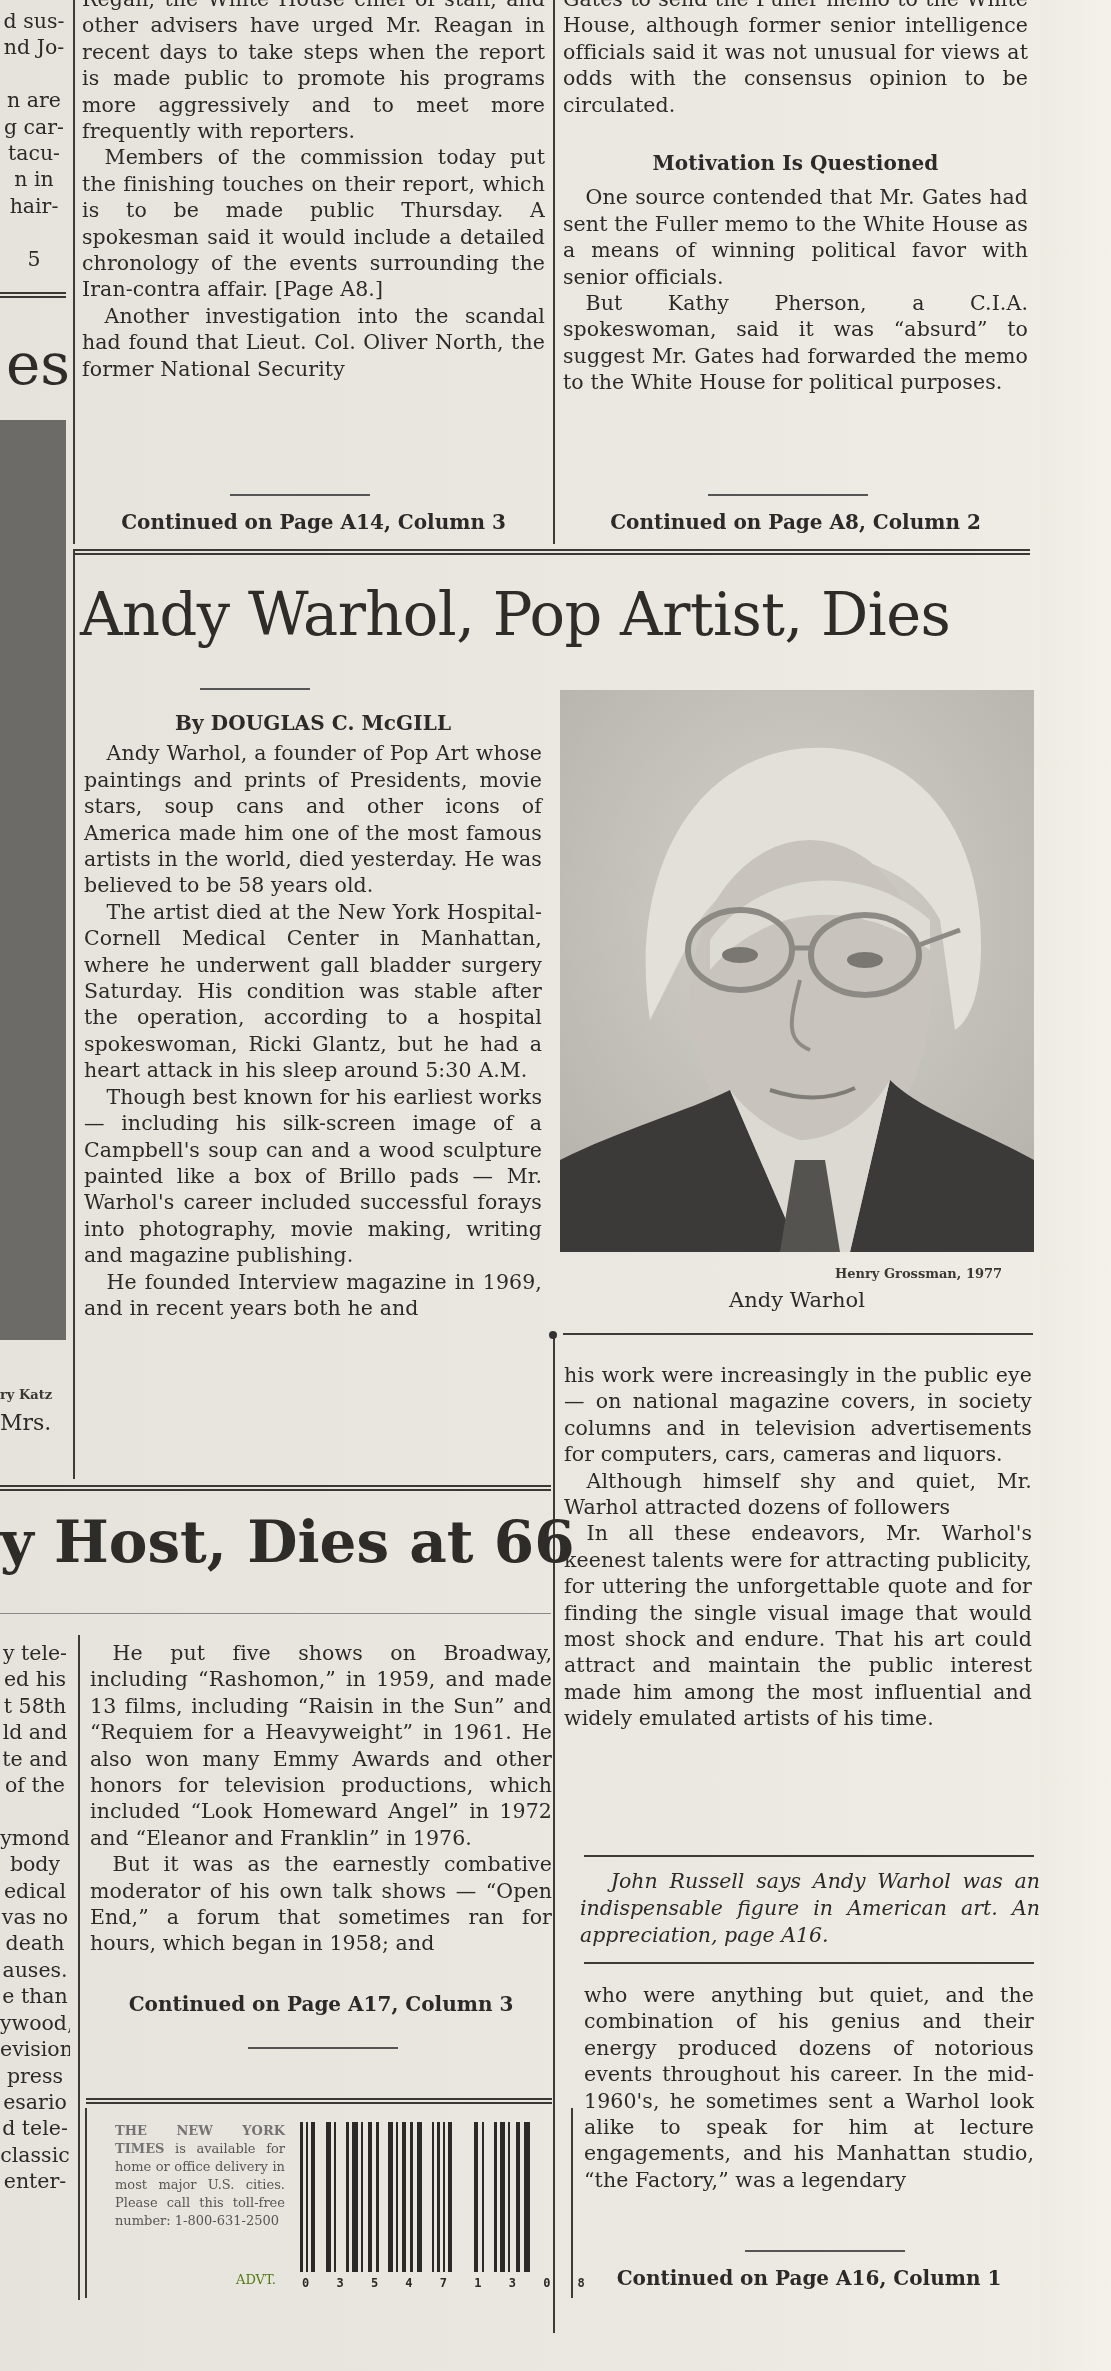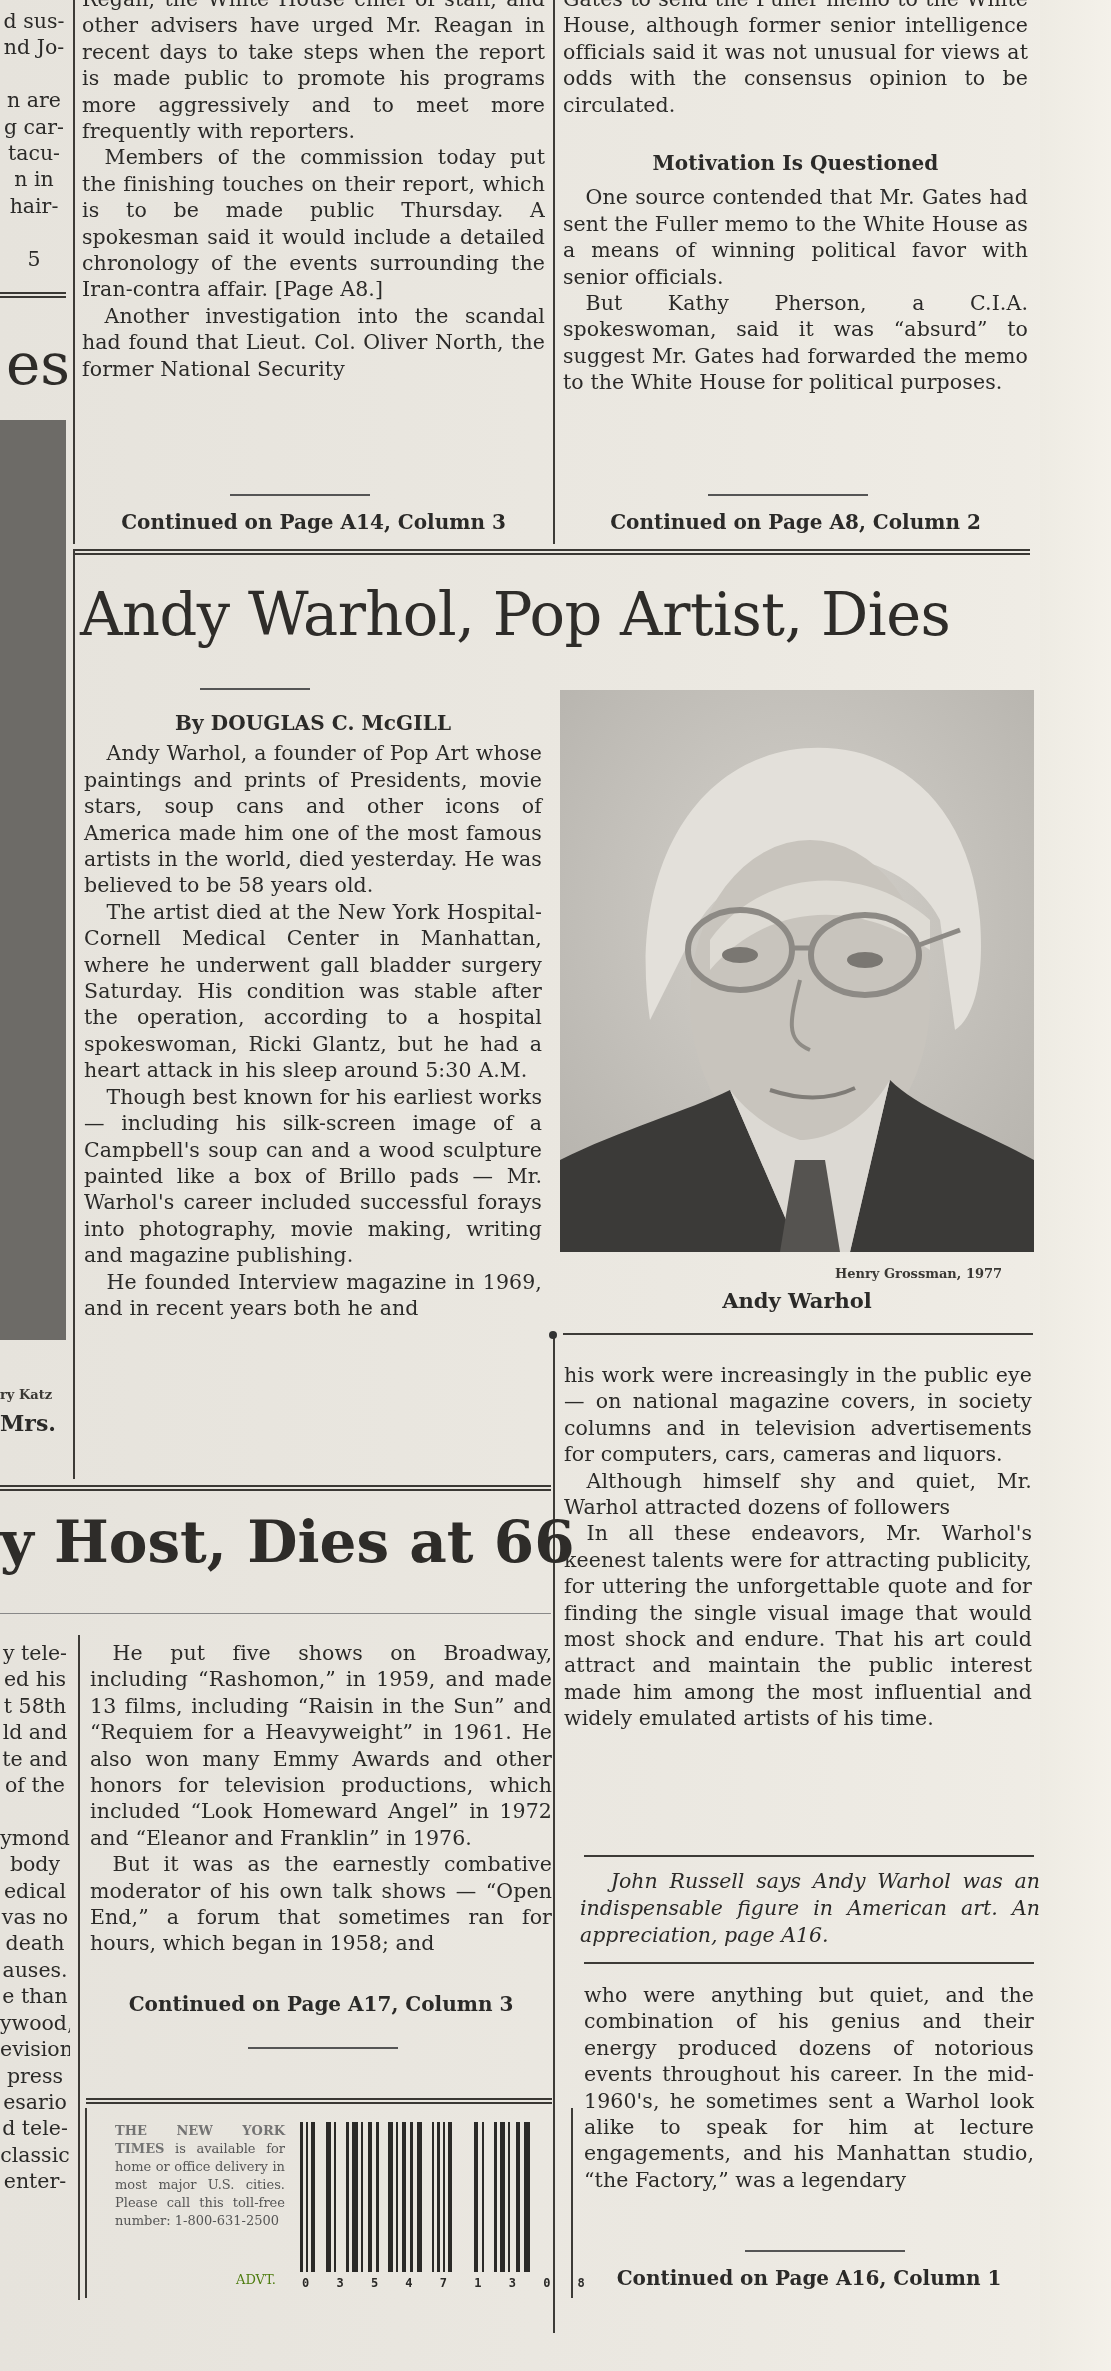--- a/index.html
+++ b/index.html
@@ -56,21 +56,21 @@
 
   .photo {
     position: absolute; left: 560px; top: 690px; width: 474px; height: 562px;
     background: #c9c6c0; overflow: hidden;
   }
   .photo svg { width: 100%; height: 100%; display: block; }
   .left-photo {
     position: absolute; left: 0; top: 420px; width: 66px; height: 920px; background: #6d6b67; overflow: hidden;
   }
   .credit { position: absolute; font-size: 13px; font-weight: bold; white-space: nowrap; color: #3a3834; }
-  .caption { position: absolute; font-size: 21px; font-weight: bold; white-space: nowrap; text-align: center; }
+  .caption { position: absolute; font-size: 21px; font-weight: normal; white-space: nowrap; text-align: center; }
   .refer {
     position: absolute; left: 580px; top: 1868px; width: 460px;
     font-style: italic; font-size: 20.5px; line-height: 27px; text-align: justify;
     text-indent: 1.5em;
   }
   .ad-box {
     position: absolute; left: 85px; top: 2108px; width: 488px; height: 190px;
     border-left: 2px solid #3d3b37; border-right: 2px solid #3d3b37;
   }
   .ad-text {

